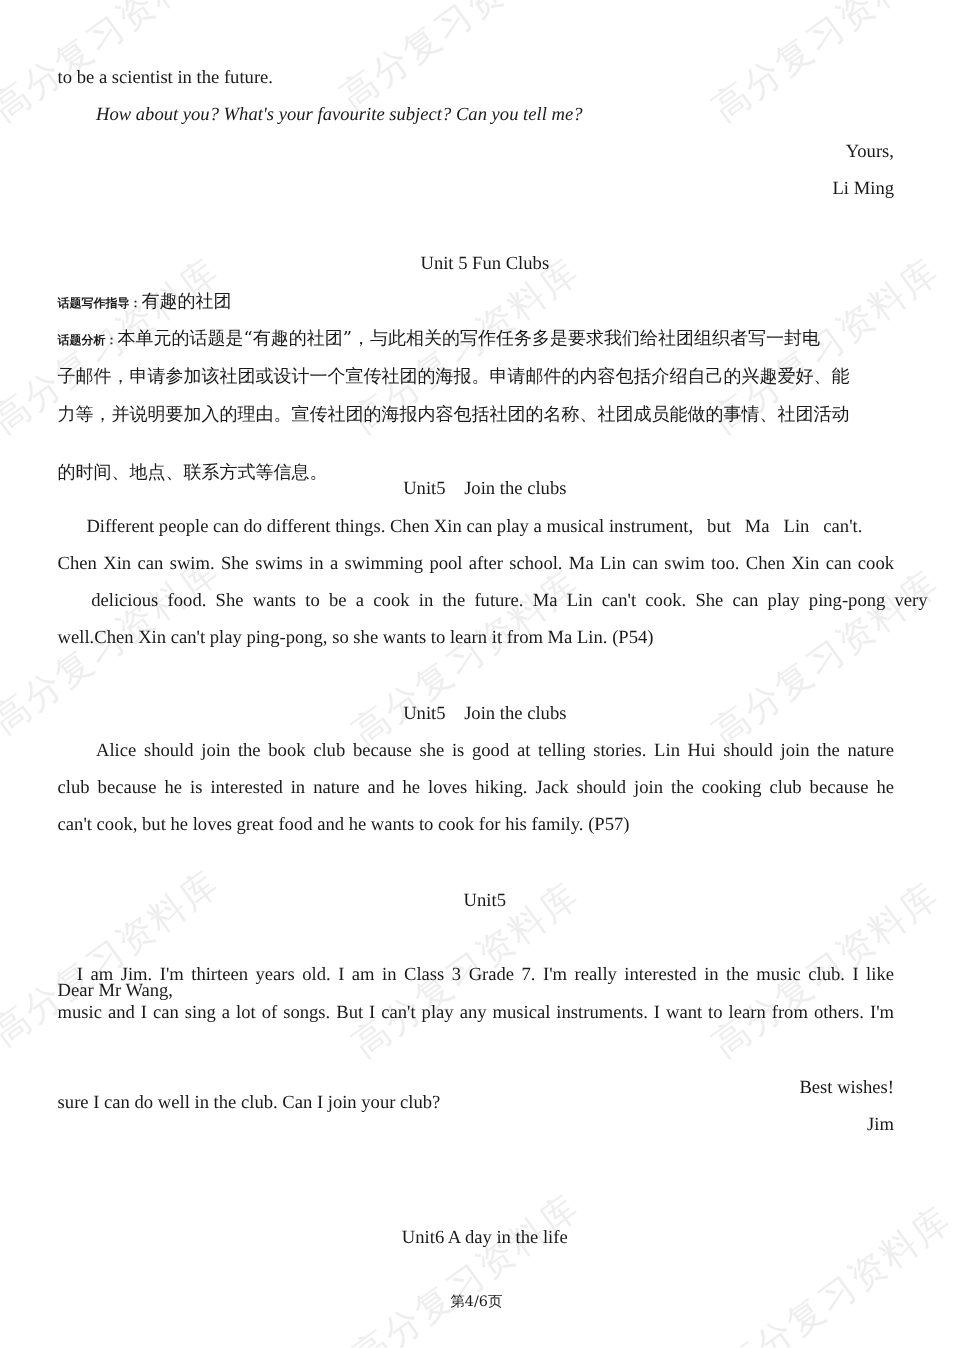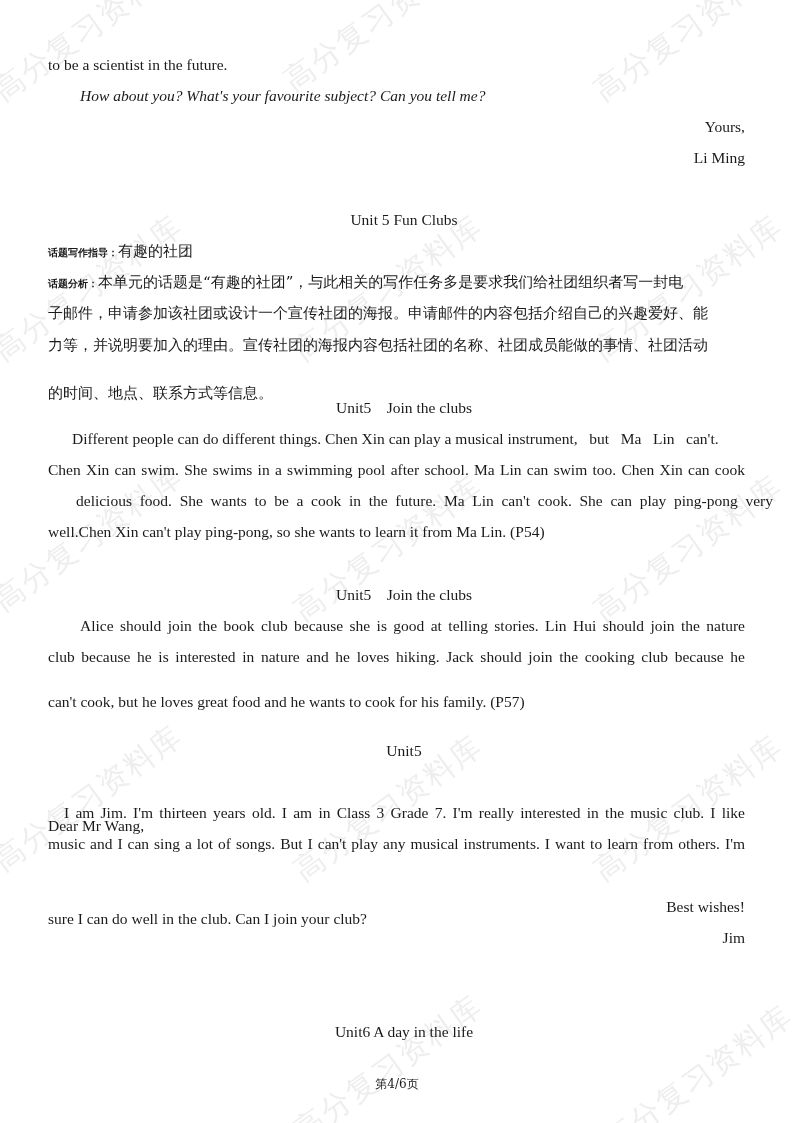--- a/index.html
+++ b/index.html
@@ -114,21 +114,21 @@
 
   <div class="line center bold" style="top:399px; white-space:pre;">Unit5    Join the clubs</div>
   <div class="line" style="top:430px; left:72px; width:673px; white-space:pre;">Different people can do different things. Chen Xin can play a musical instrument,   but   Ma   Lin   can't.</div>
   <div class="line justify" style="top:461px;">Chen Xin can swim. She swims in a swimming pool after school. Ma Lin can swim too. Chen Xin can cook</div>
   <div class="line justify" style="top:492px;margin-left:28px;">delicious food. She wants to be a cook in the future. Ma Lin can't cook. She can play ping-pong very</div>
   <div class="line left" style="top:523px;">well.Chen Xin can't play ping-pong, so she wants to learn it from Ma Lin. (P54)</div>
 
   <div class="line center bold" style="top:586px; white-space:pre;">Unit5    Join the clubs</div>
   <div class="line justify" style="top:617px; left:80px; width:665px;">Alice should join the book club because she is good at telling stories. Lin Hui should join the nature</div>
   <div class="line justify" style="top:648px;">club because he is interested in nature and he loves hiking. Jack should join the cooking club because he</div>
-  <div class="line left" style="top:693px;">can't cook, but he loves great food and he wants to cook for his family. (P57)</div>
+  <div class="line left" style="top:679px;">can't cook, but he loves great food and he wants to cook for his family. (P57)</div>
 
   <div class="line center bold" style="top:742px;">Unit5</div>
   <div class="line left" style="top:773px;margin-top:44px;">Dear Mr Wang,</div>
   <div class="line justify" style="top:804px; left:64px; width:681px;">I am Jim. I'm thirteen years old. I am in Class 3 Grade 7. I'm really interested in the music club. I like</div>
   <div class="line justify" style="top:835px;">music and I can sing a lot of songs. But I can't play any musical instruments. I want to learn from others. I'm</div>
   <div class="line left" style="top:866px;margin-top:44px;">sure I can do well in the club. Can I join your club?</div>
   <div class="line right" style="top:898px;">Best wishes!</div>
   <div class="line right" style="top:929px;">Jim</div>
 
   <div class="line center bold" style="top:1023px;">Unit6 A day in the life</div>

